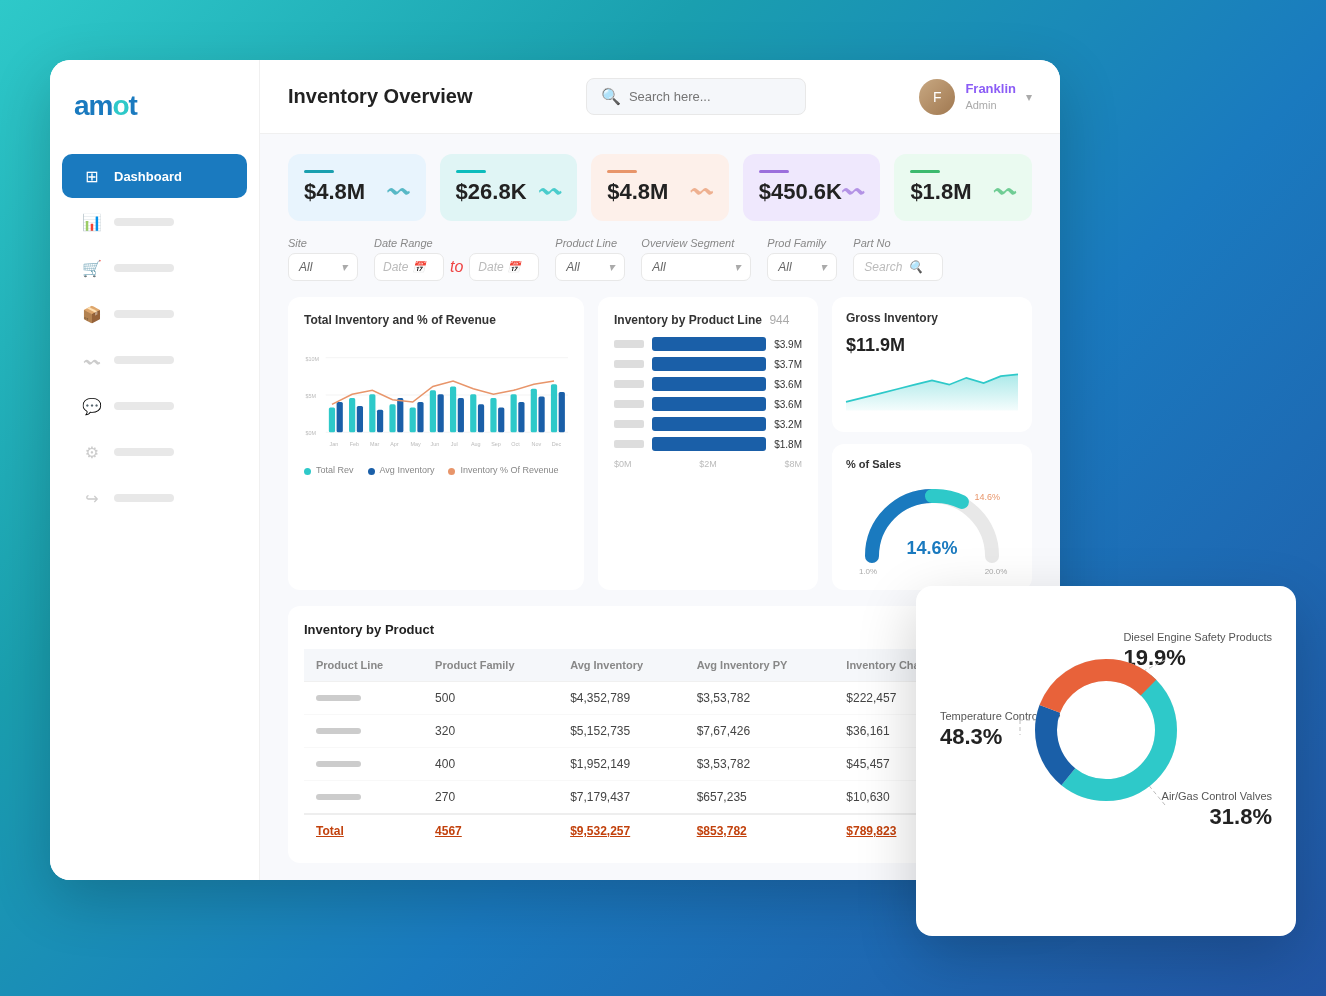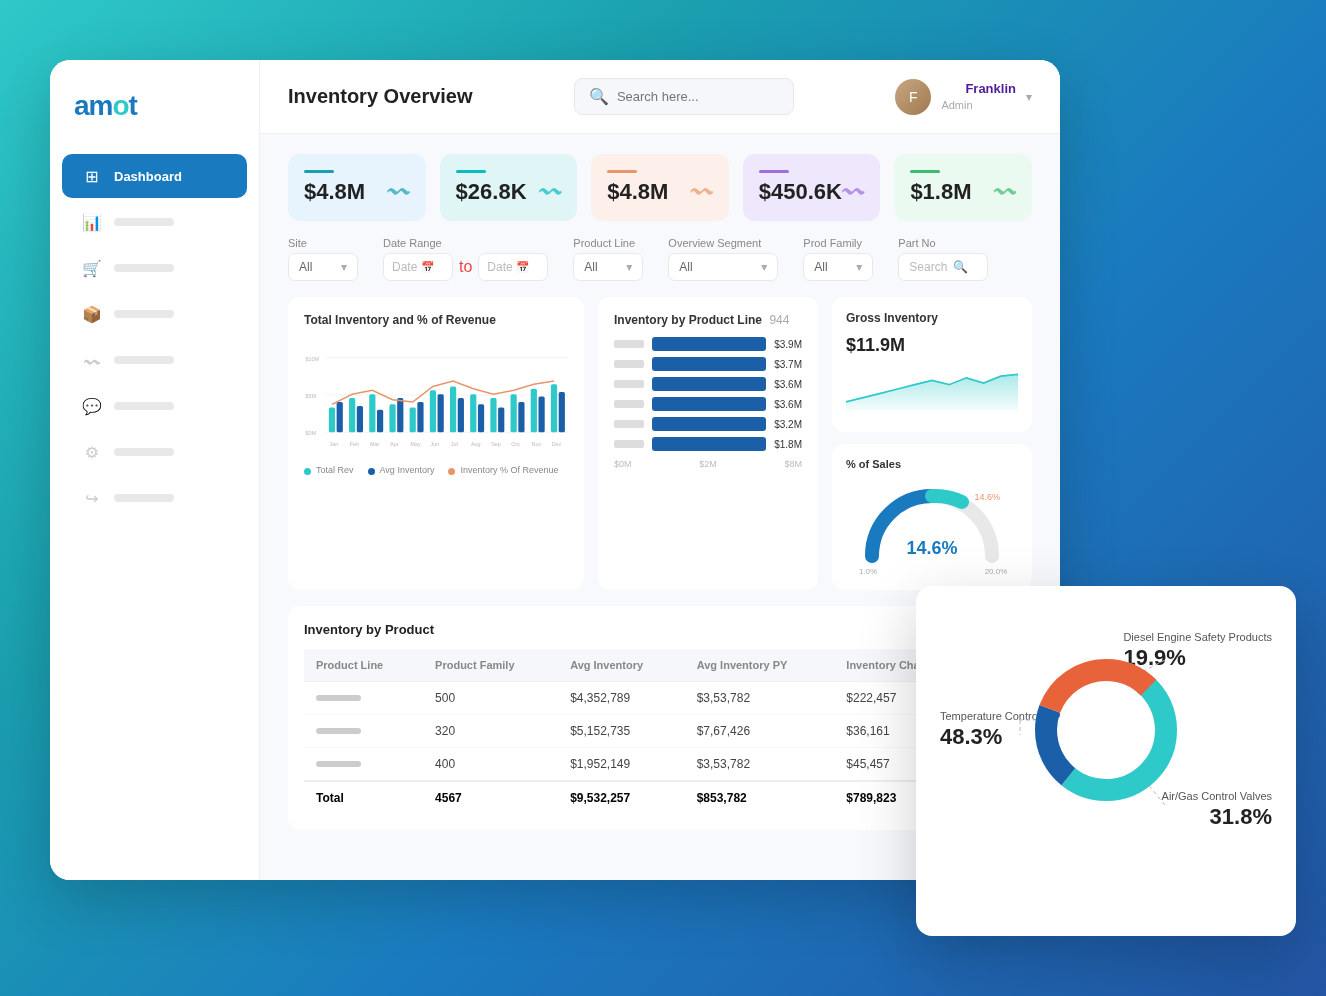--- a/index.html
+++ b/index.html
@@ -112,21 +112,21 @@
       display: flex; align-items: center; gap: 10px;
     }
     .avatar {
       width: 36px; height: 36px;
       border-radius: 50%;
       background: linear-gradient(135deg, #c8a882, #a07850);
       display: flex; align-items: center; justify-content: center;
       font-size: 14px; color: #fff;
     }
     .user-info { line-height: 1.3; }
-    .user-name { font-size: 13px; font-weight: 700; color: #4c1d95; margin-left: 24px; }
+    .user-name { font-size: 13px; font-weight: 700; color: #8b5cf6; }
     .user-role { font-size: 11px; color: #aaa; }
 
     
     .kpi-row {
       display: flex;
       gap: 14px;
       padding: 20px 28px 16px;
     }
     .kpi-card {
       flex: 1;
@@ -162,23 +162,24 @@
     }
     .kpi-card.blue .kpi-bar { background: #1a9faf; }
     .kpi-card.teal .kpi-bar { background: #0bbcbc; }
     .kpi-card.orange .kpi-bar { background: #e8956a; }
     .kpi-card.purple .kpi-bar { background: #9b6fdc; }
     .kpi-card.green .kpi-bar { background: #3cba6e; }
 
     
     .filters-row {
       display: flex;
-      gap: 25px;
+      gap: 16px;
       padding: 0 28px 16px;
       align-items: flex-end;
+      font-style: italic;
     }
     .filter-group { display: flex; flex-direction: column; gap: 4px; }
     .filter-label { font-size: 11px; color: #888; font-weight: 500; }
     .filter-select {
       display: flex; align-items: center; justify-content: space-between;
       background: #fff;
       border: 1px solid #e8e8e8;
       border-radius: 7px;
       padding: 6px 10px;
       font-size: 12px; color: #666;
@@ -302,23 +303,24 @@
       color: #888;
       border-bottom: 1px solid #f0f0f0;
     }
     td {
       padding: 9px 12px;
       border-bottom: 1px solid #f8f8f8;
       color: #444;
     }
     tr:last-child td {
       font-weight: 700;
-      color: #000000;
+      color: #c2410c;
       border-top: 2px solid #eee;
       border-bottom: none;
+      text-decoration: underline;
     }
 
     
     .donut-card {
       position: absolute;
       bottom: 60px; right: 30px;
       width: 380px; height: 350px;
       background: #fff;
       border-radius: 16px;
       box-shadow: 0 20px 60px rgba(0,0,0,0.2);
@@ -716,20 +718,29 @@
             <tr>
       <td>
         <div style="width:45px;height:6px;background:#ccc;border-radius:3px"></div>
       </td>
       <td>400</td>
       <td>$1,952,149</td>
       <td>$3,53,782</td>
       <td>$45,457</td>
     </tr>
             <tr>
+      <td>
+        <div style="width:45px;height:6px;background:#ccc;border-radius:3px"></div>
+      </td>
+      <td>270</td>
+      <td>$7,179,437</td>
+      <td>$657,235</td>
+      <td>$10,630</td>
+    </tr>
+            <tr>
     <td>Total</td>
     <td>4567</td>
     <td>$9,532,257</td>
     <td>$853,782</td>
     <td>$789,823</td>
   </tr>
           </tbody>
       </table>
     </div>
 

